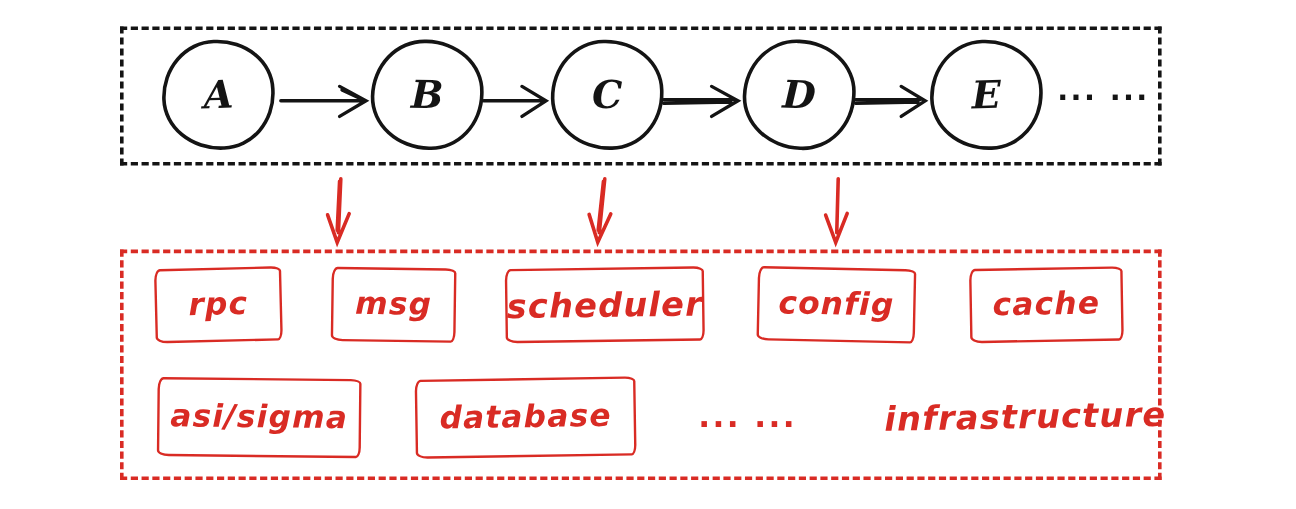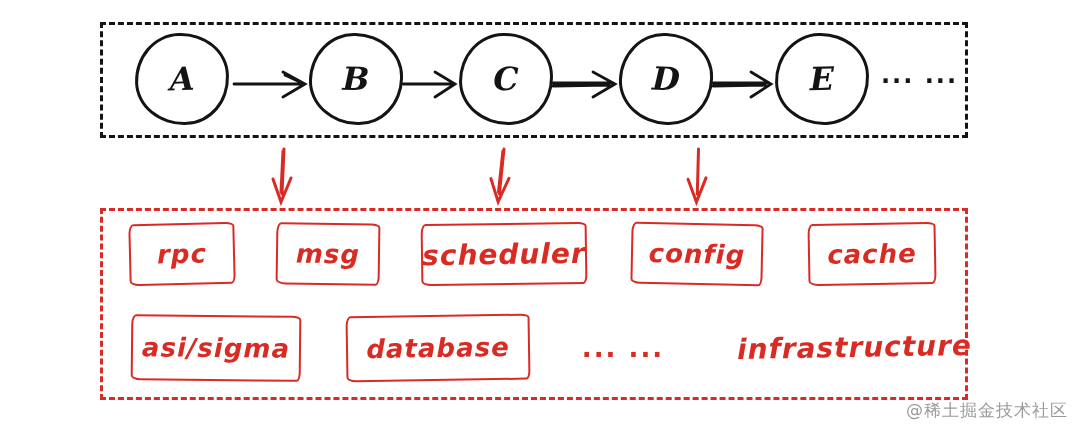--- a/index.html
+++ b/index.html
@@ -188,15 +188,14 @@
     <div class="ibox r1 b-config">config</div>
     <div class="ibox r1 b-cache">cache</div>
 
     <div class="ibox r2 b-asisigma">asi/sigma</div>
     <div class="ibox r2 b-database">database</div>
 
     <div class="infra-ellipsis">... ...</div>
     <div class="infra-label">infrastructure</div>
   </div>
 
-  <div class="watermark">@稀土掘金技术社区</div>
 
 </div>
 
 </body></html>

